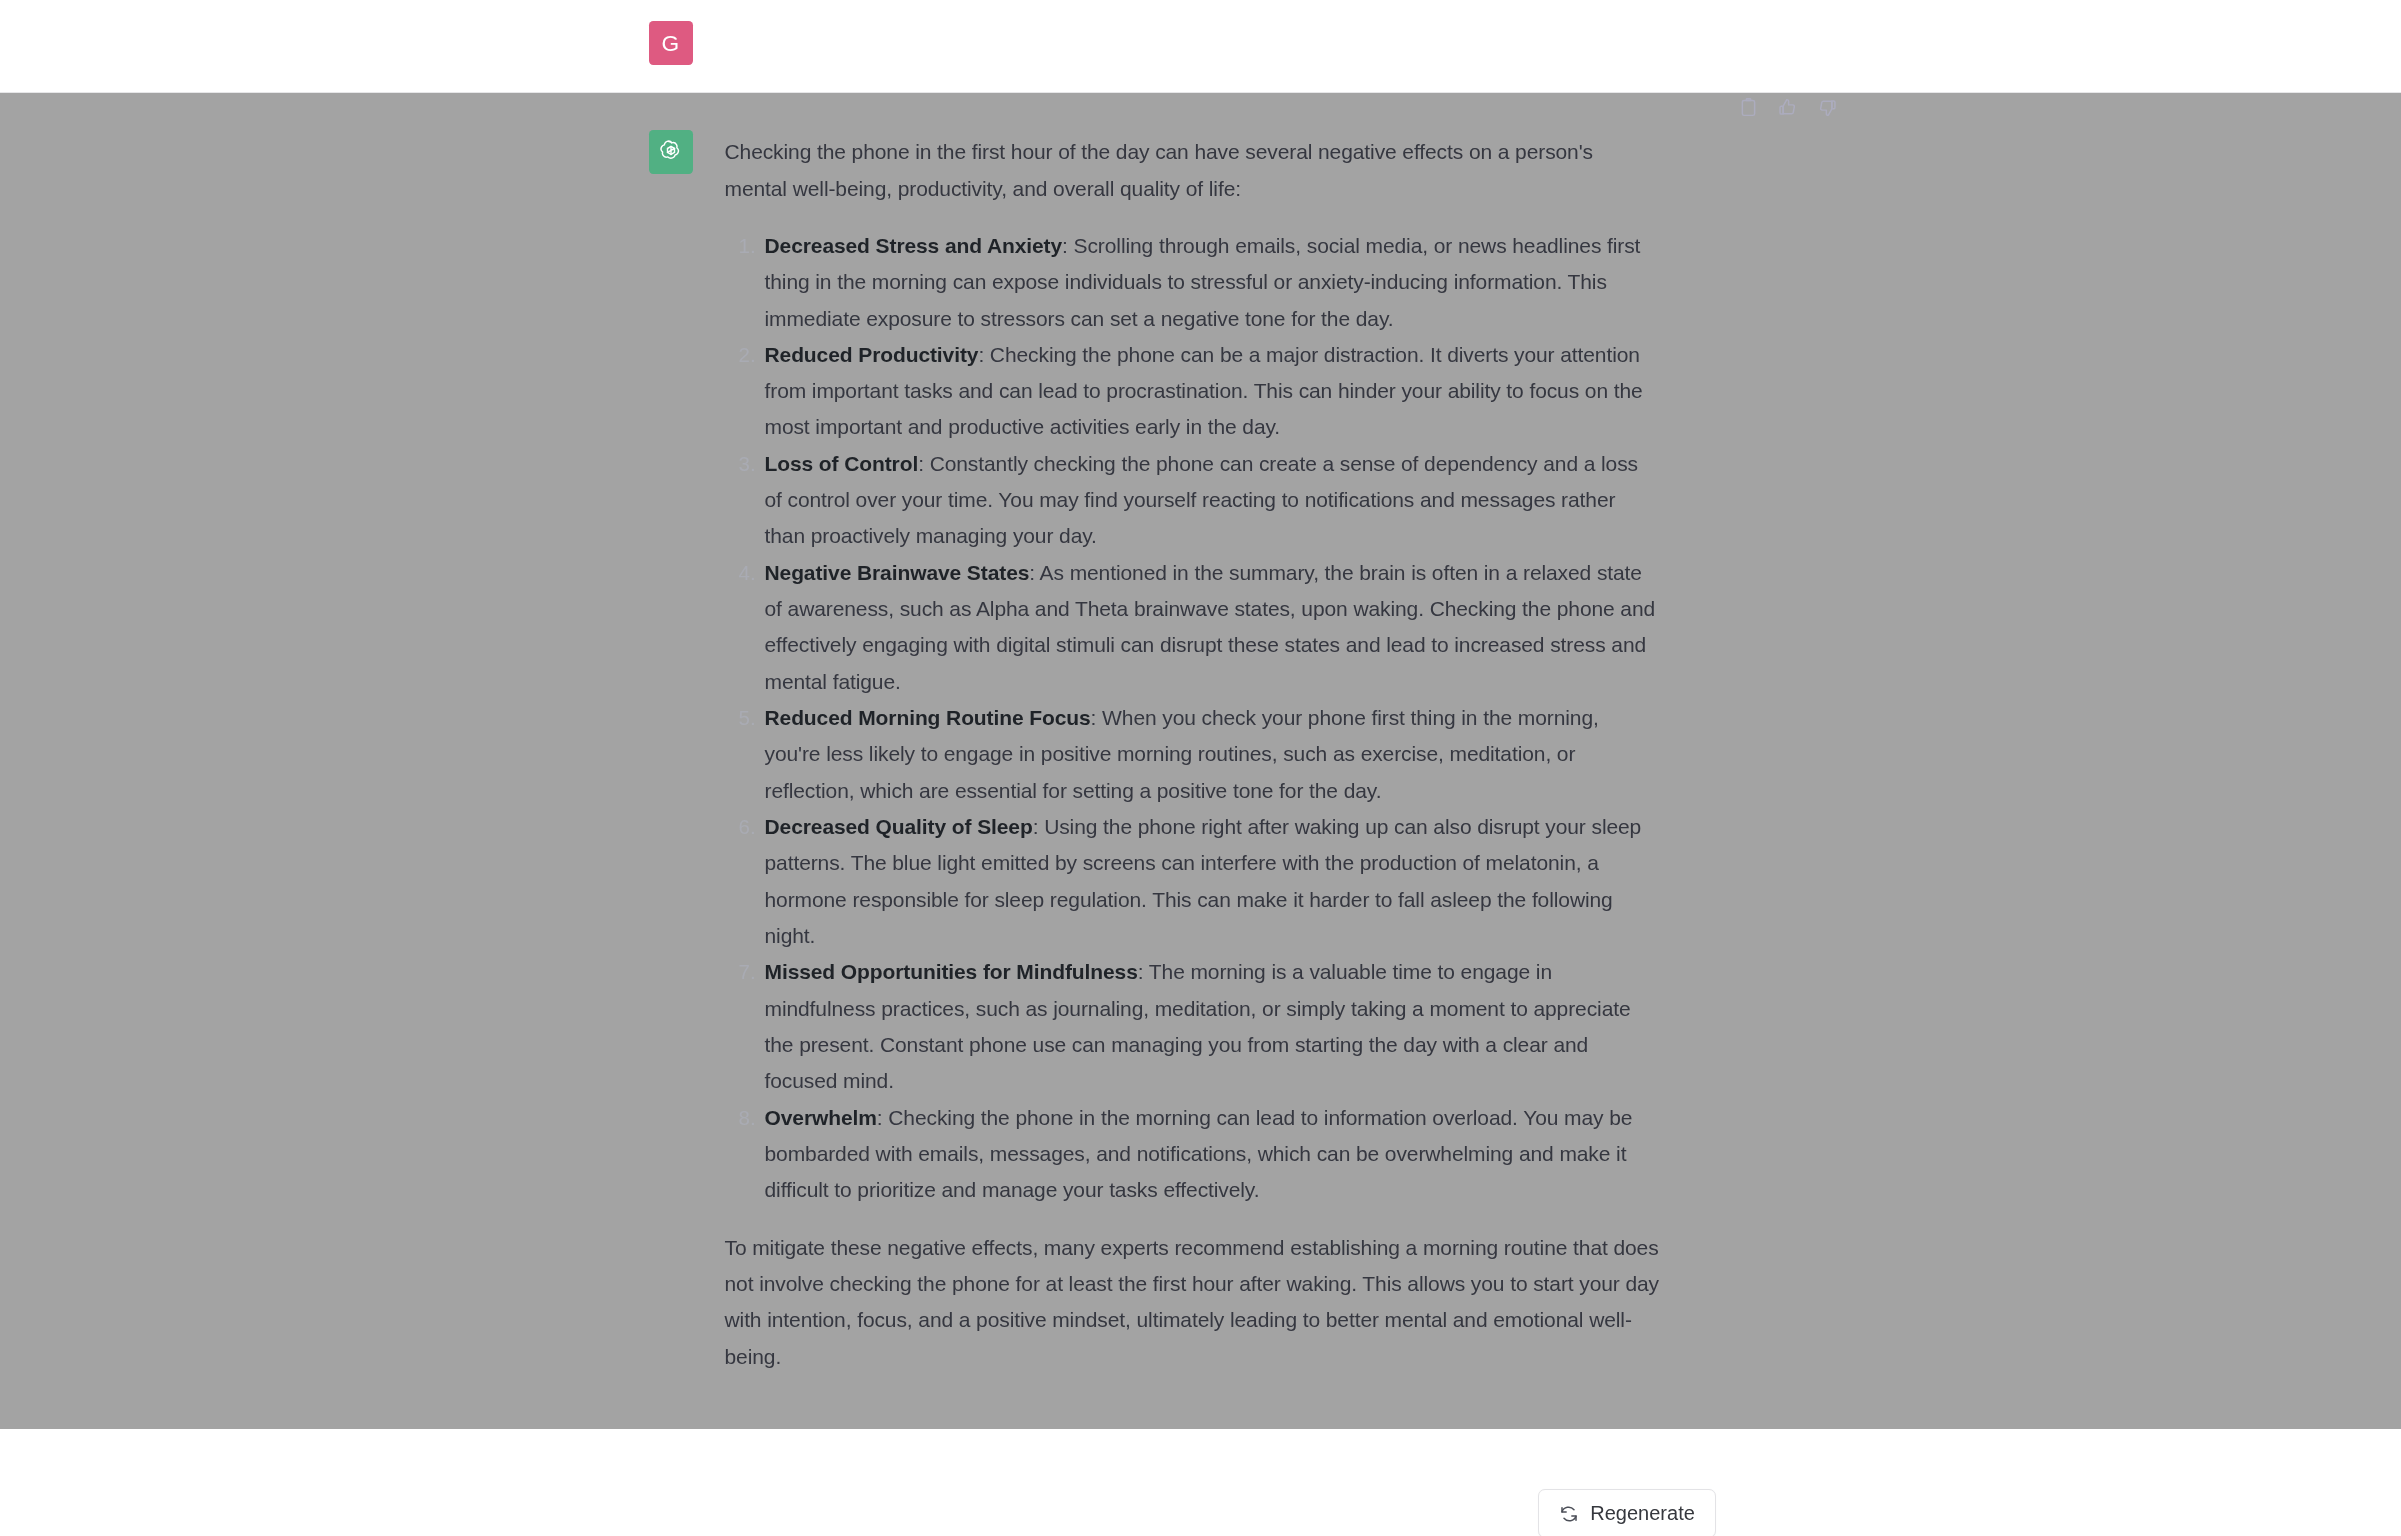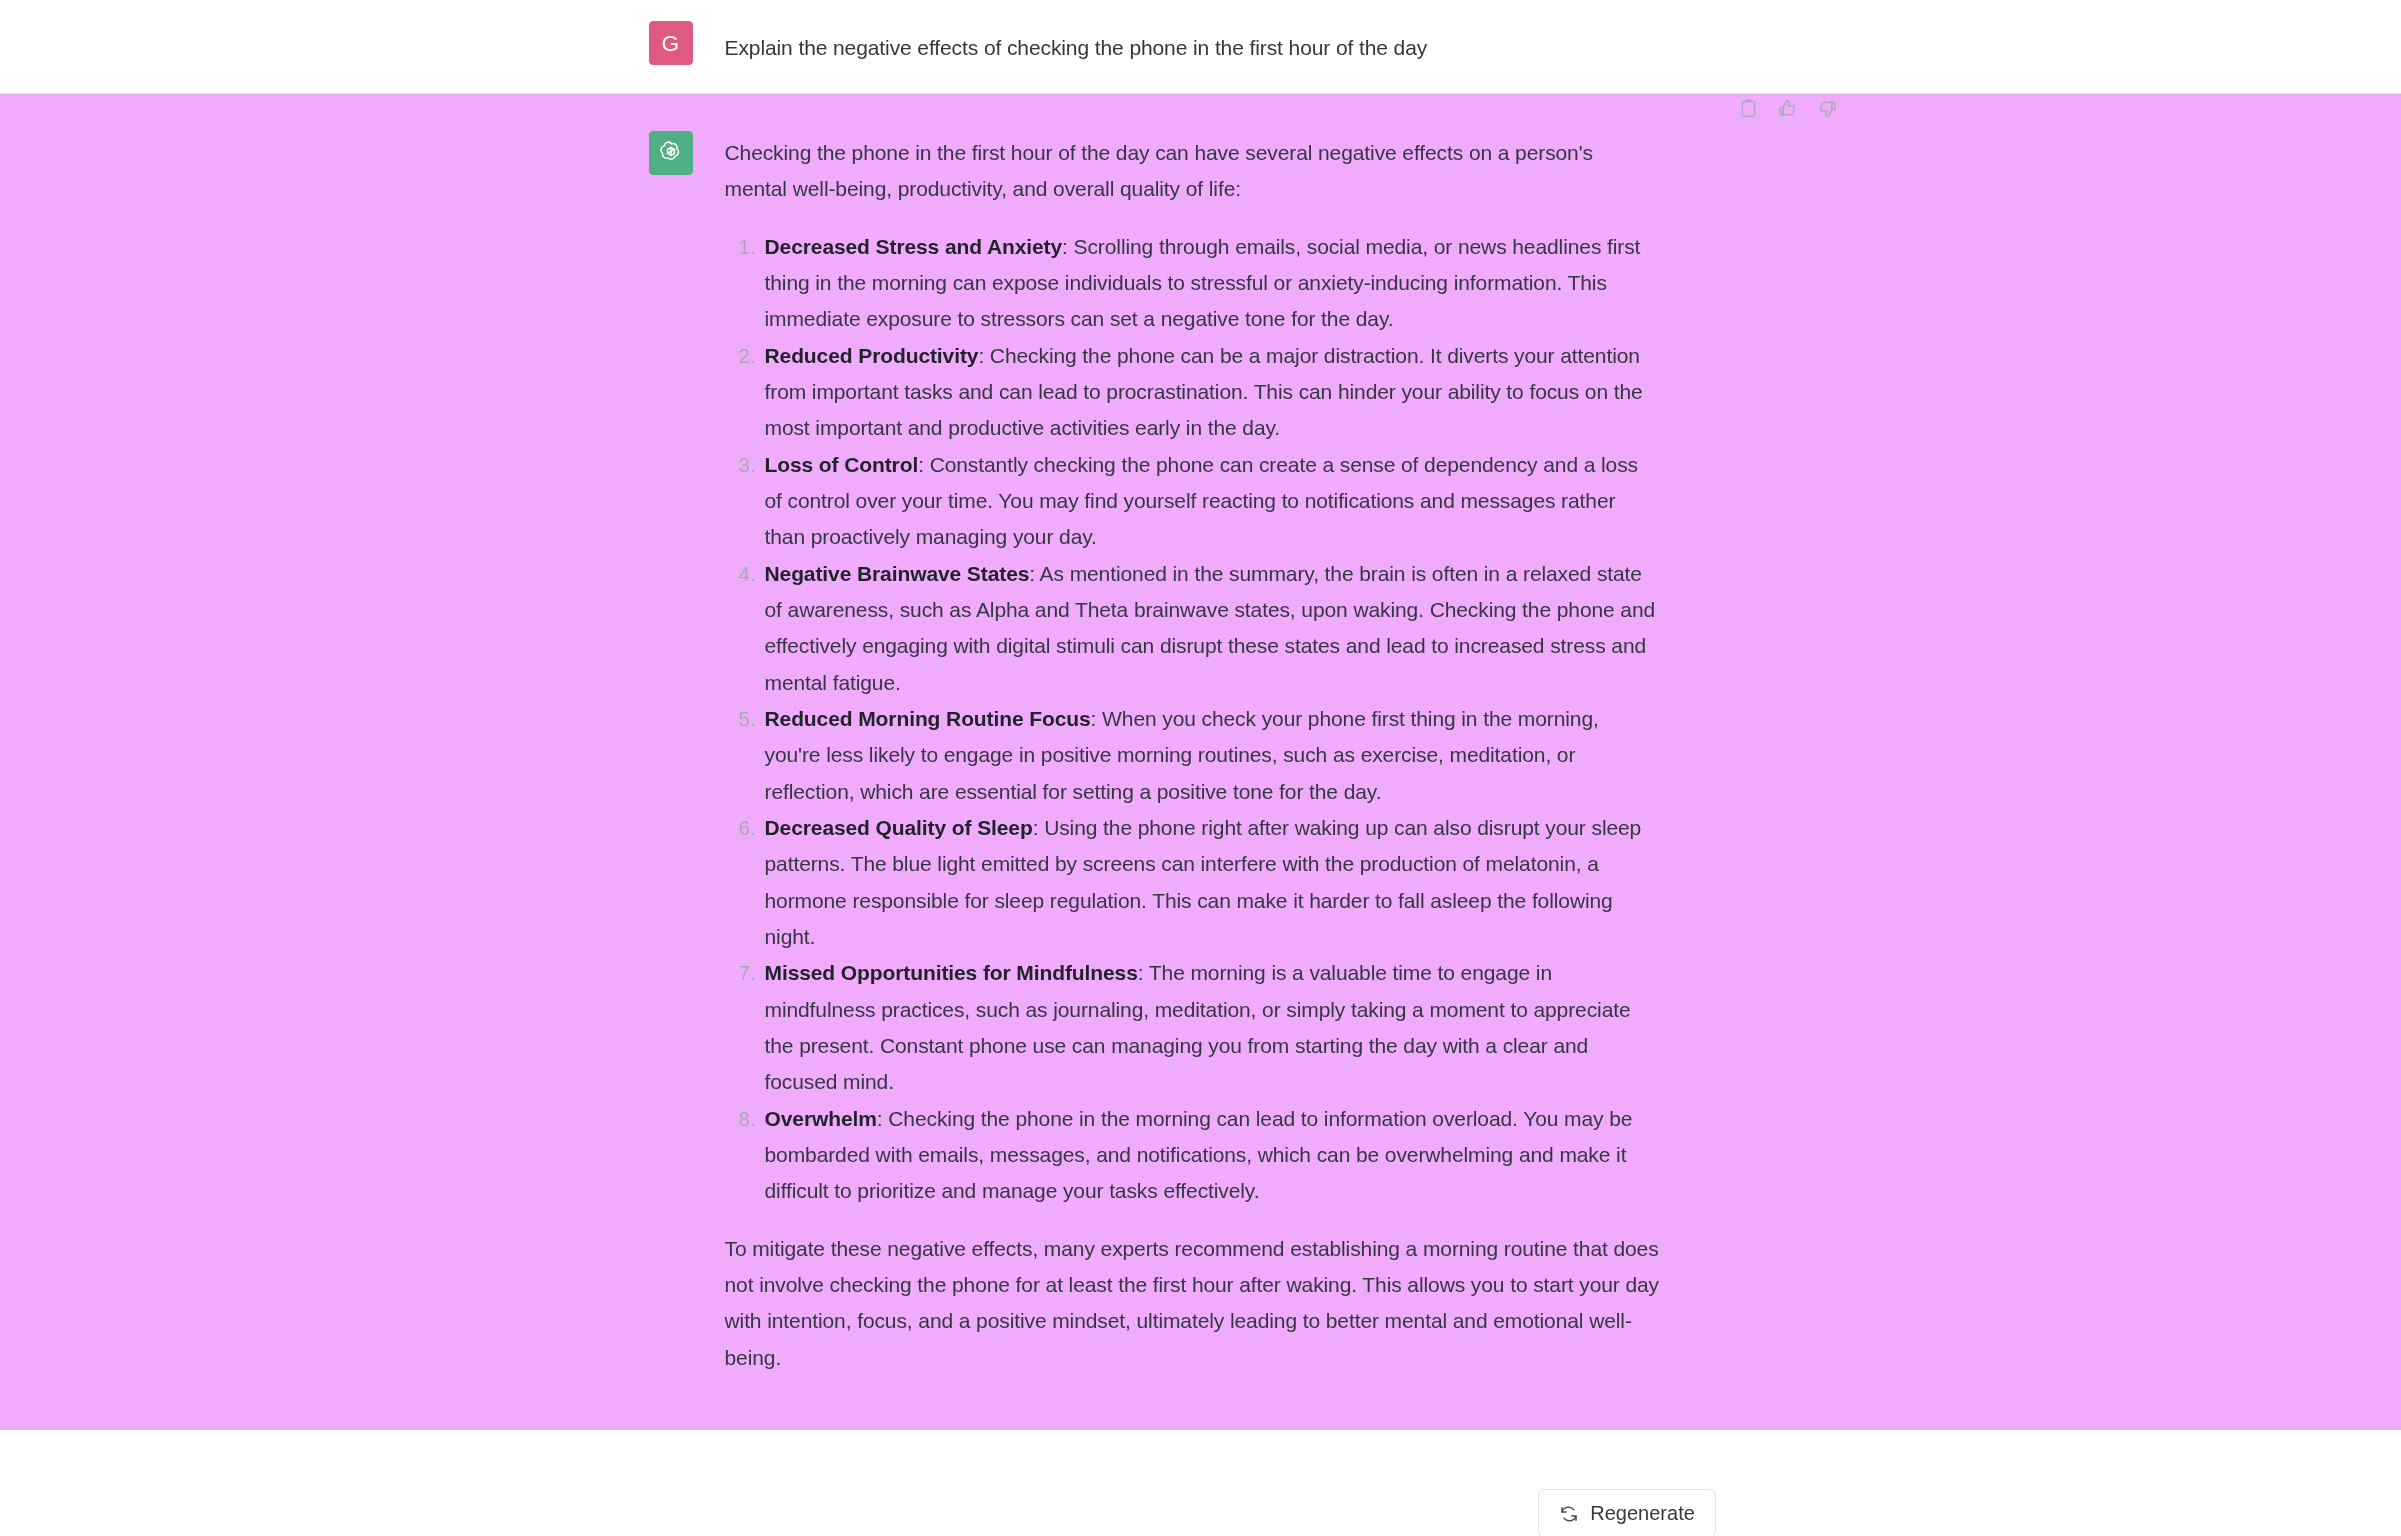--- a/index.html
+++ b/index.html
@@ -19,21 +19,21 @@
   
   .turn {
     width: 100%;
     box-sizing: border-box;
   }
   .turn-user {
     background: #FFFFFF;
     border-bottom: 1.4px solid #E6E6E8;
   }
   .turn-assistant {
-    background: #f0abfc;
+    background: #a3a3a3;
   }
 
   .turn-inner {
     display: flex;
     align-items: flex-start;
     max-width: 1104px;
     margin: 0 auto;
     padding: 0;
     position: relative;
   }
@@ -162,21 +162,20 @@
   }
 </style>
 </head>
 <body>
 
 <div class="turn turn-user">
   <div class="turn-inner" style="padding: 21px 0 27px 0;">
     <div class="avatar avatar-user">
       <span>G</span>
     </div>
-    <div class="msg-body msg-user-text">Explain the negative effects of checking the phone in the first hour of the day</div>
   </div>
 </div>
 
 <div class="turn turn-assistant">
   <div class="turn-inner" style="padding: 37px 0 42px 0;">
     <div class="avatar avatar-assistant">
       <span>
         <svg viewBox="0 0 24 24" fill="none" stroke="#FFFFFF" stroke-width="1.25" stroke-linecap="round" stroke-linejoin="round" aria-hidden="true">
           <path d="M12 3.1c-1.5-.9-3.4-.6-4.6.6-.6.6-1 1.4-1.1 2.2-1 .2-1.8.8-2.3 1.6-.9 1.5-.5 3.4.8 4.5-.3.9-.2 1.9.3 2.7.9 1.5 2.7 2.1 4.2 1.5.6.7 1.6 1.1 2.6 1.1 1.7 0 3.2-1.2 3.6-2.8 1-.2 1.8-.8 2.3-1.6.9-1.5.5-3.4-.8-4.5.3-.9.2-1.9-.3-2.7-.9-1.5-2.7-2.1-4.2-1.5-.2-.2-.4-.4-.7-.6a3.6 3.6 0 0 0-1.8-.5z"></path>
           <path d="M12 7.2 15 9v3.4L12 14.1 9 12.4V9z"></path>

